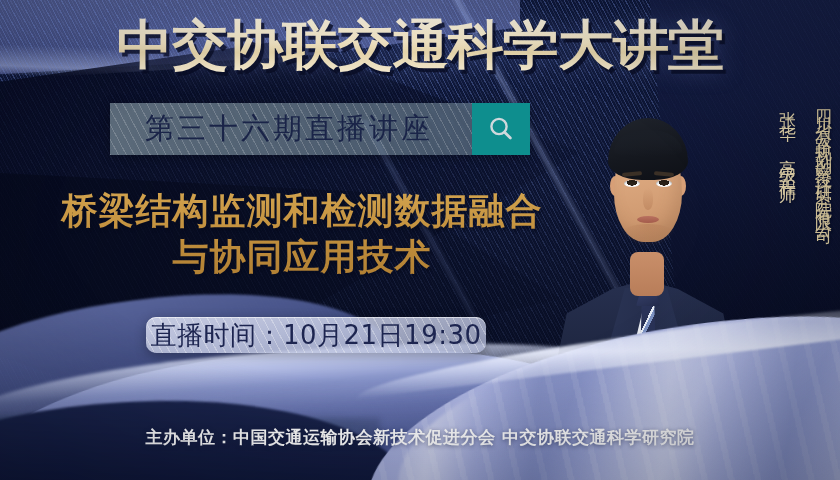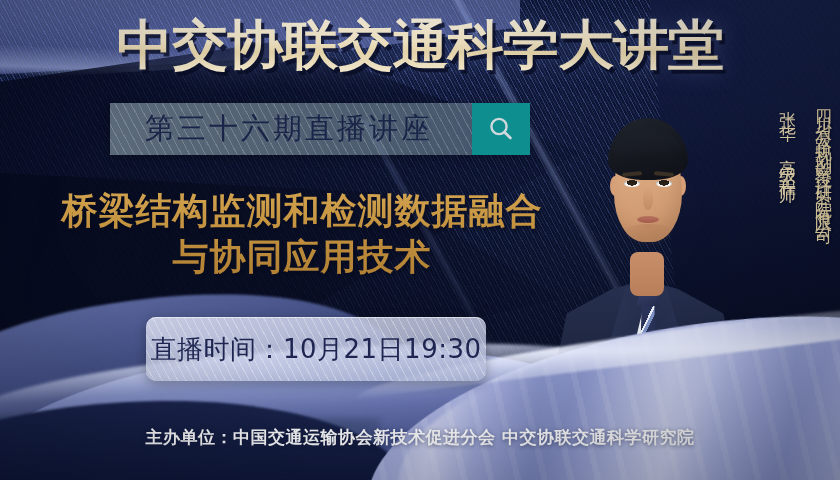--- a/index.html
+++ b/index.html
@@ -208,21 +208,21 @@
     font-size:36px; font-weight:700; line-height:46px;
     letter-spacing:1px;
     color:#c08e3f;
     background:linear-gradient(180deg,#d3a44f 0%,#c2903e 48%,#b07f33 100%);
     -webkit-background-clip:text; background-clip:text;
     -webkit-text-fill-color:transparent;
     filter:drop-shadow(2px 3px 1px rgba(6,10,28,.55));
   }
 
   .time-pill {
-    position:absolute; left:146px; top:317px; width:340px; height:64px;
+    position:absolute; left:146px; top:317px; width:340px; height:36px;
     border-radius:10px;
     background:linear-gradient(170deg, rgba(214,218,236,.88) 0%, rgba(198,204,228,.84) 45%, rgba(172,180,210,.78) 100%);
     box-shadow:0 3px 12px rgba(0,0,0,.30), inset 0 1px 0 rgba(255,255,255,.55);
     display:flex; align-items:center; justify-content:center;
     overflow:hidden;
   }
   .time-pill .stripe-overlay {
     position:absolute; inset:0;
     background:repeating-linear-gradient(62deg, rgba(255,255,255,.30) 0 1px, rgba(255,255,255,0) 1px 7px);
   }

